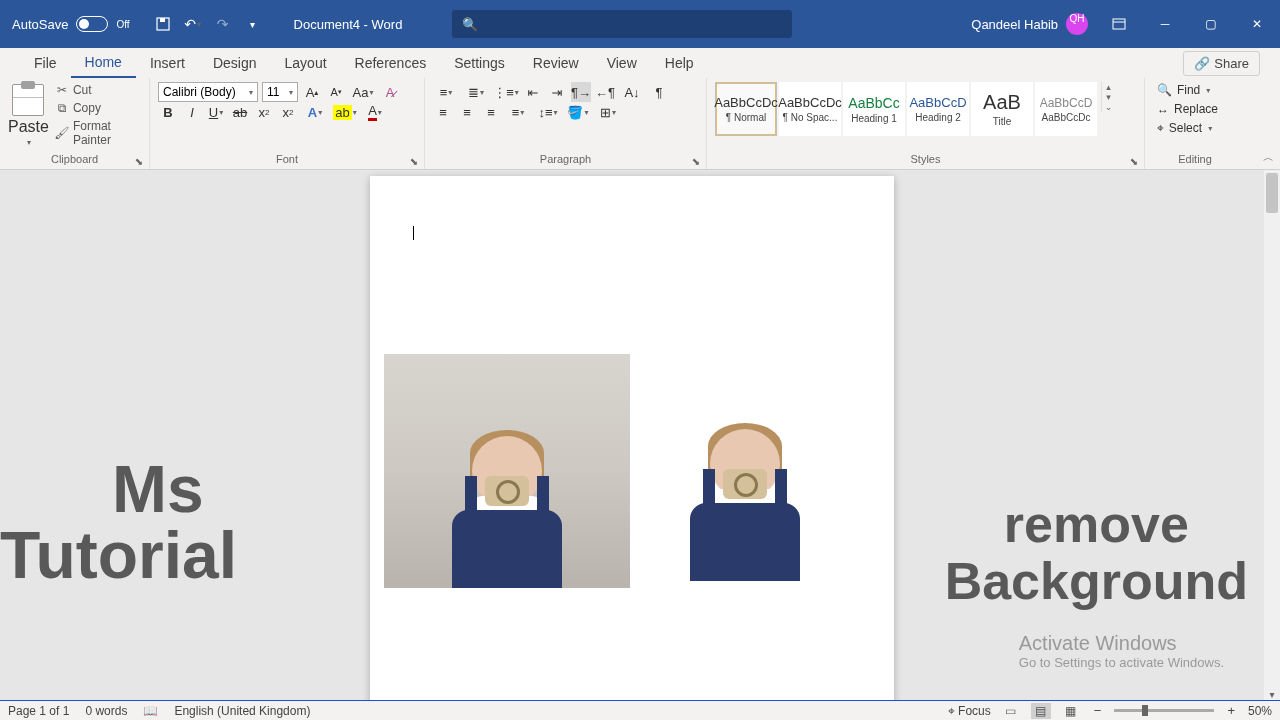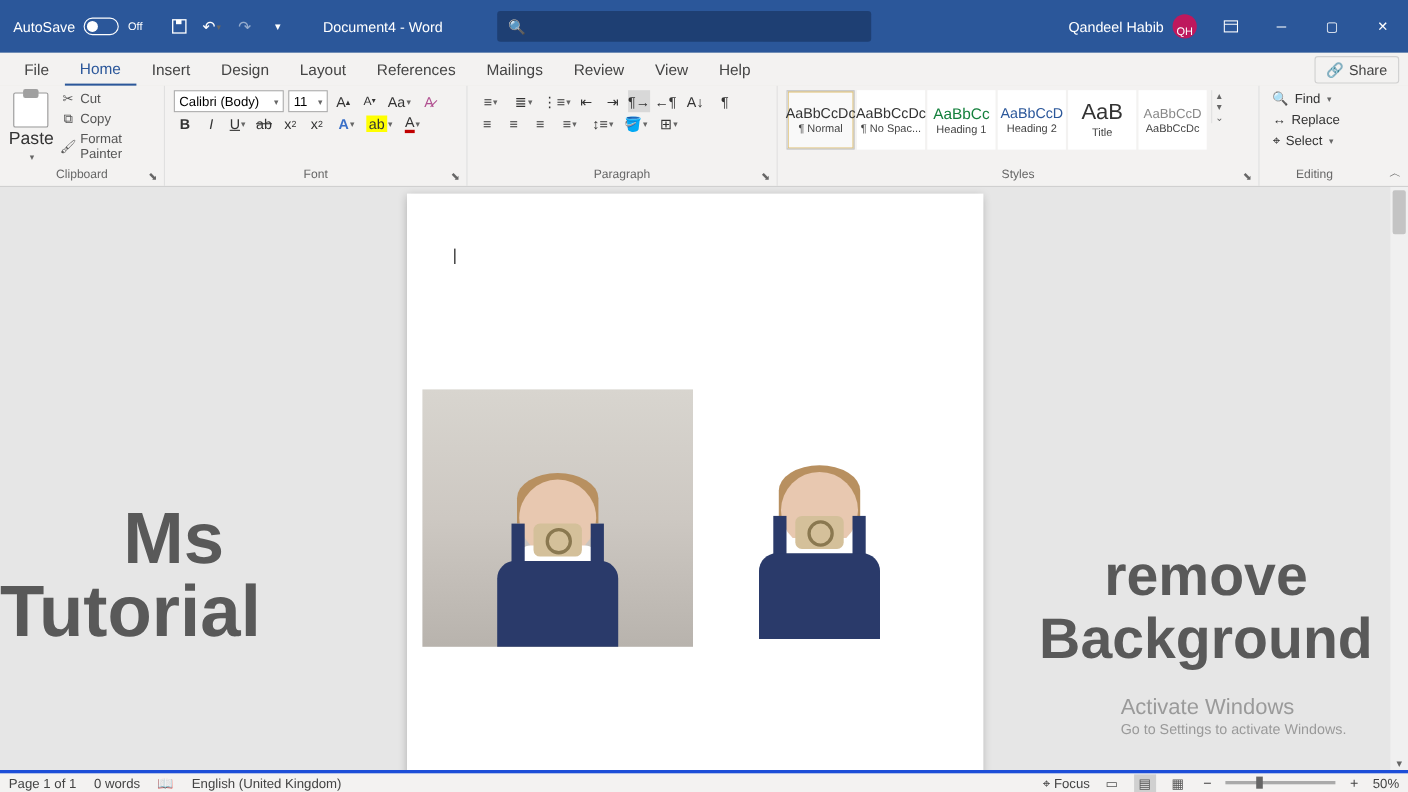--- a/index.html
+++ b/index.html
@@ -10,26 +10,26 @@
 .autosave { display: flex; align-items: center; padding: 0 12px; gap: 8px; }
 .toggle { width: 32px; height: 16px; border: 1px solid #fff; border-radius: 8px; position: relative; }
 .toggle::after { content: ''; position: absolute; width: 10px; height: 10px; background: white; border-radius: 50%; top: 2px; left: 2px; }
 .qat { display: flex; gap: 4px; padding: 0 8px; align-items: center; }
 .qat-btn { width: 26px; height: 26px; display: flex; align-items: center; justify-content: center; cursor: pointer; color: white; font-size: 14px; }
 .doc-title { flex: 0 0 auto; padding: 0 50px 0 20px; }
 .search-box { flex: 0 0 340px; height: 28px; background: #1e3f73; border-radius: 3px; display: flex; align-items: center; padding: 0 10px; gap: 8px; color: #b8c8e0; }
 .search-box input { background: transparent; border: none; color: #fff; outline: none; flex: 1; font-size: 13px; }
 .spacer { flex: 1; }
 .user-area { display: flex; align-items: center; gap: 8px; padding: 0 8px; }
-.avatar { width: 22px; height: 22px; background: #be185d; border-radius: 50%; display: flex; align-items: flex-end; justify-content: center; font-size: 10px; }
+.avatar { width: 22px; height: 22px; background: #d946ef; border-radius: 50%; display: flex; align-items: flex-start; justify-content: center; font-size: 10px; }
 .win-controls { display: flex; }
 .win-btn { width: 46px; height: 48px; display: flex; align-items: center; justify-content: center; font-size: 12px; cursor: pointer; }
 
 
-.ribbon-tabs { height: 30px; background: #f3f2f1; display: flex; align-items: center; padding: 0 8px; border-bottom: 0; }
+.ribbon-tabs { height: 30px; background: #f3f2f1; display: flex; align-items: center; padding: 0 20px; border-bottom: 0; }
 .tab { padding: 6px 14px; font-size: 14px; color: #444; cursor: pointer; }
 .tab.active { color: #2b579a; border-bottom: 2px solid #2b579a; }
 .tab.file { color: #444; }
 .share-btn { margin-left: auto; padding: 4px 10px; border: 1px solid #d0d0d0; border-radius: 3px; font-size: 13px; color: #444; display: flex; align-items: center; gap: 4px; cursor: pointer; }
 
 
 .ribbon { height: 92px; background: #f3f2f1; display: flex; border-bottom: 1px solid #d0d0d0; position: relative; }
 .group { border-right: 1px solid #e0e0e0; padding: 4px 8px 2px; display: flex; flex-direction: column; justify-content: space-between; position: relative; }
 .group-label { font-size: 11px; color: #666; text-align: center; padding: 2px 0; }
 .group-content { flex: 1; display: flex; align-items: flex-start; gap: 4px; }
@@ -94,21 +94,21 @@
 .vscroll-arrow { position:absolute; left:0; right:0; height:16px; display:flex; align-items:center; justify-content:center; font-size:10px; color:#666;}
 
 
 .overlay-left { position: absolute; left: 0; top: 286px; font-size: 66px; font-weight: 700; color: #595959; line-height: 1.0; }
 .overlay-right { position: absolute; right: 32px; top: 326px; font-size: 52px; font-weight: 700; color: #595959; line-height: 1.1; text-align:center;}
 .activate { position: absolute; right: 56px; bottom: 32px; color: #9a9a9a; }
 .activate .t1 { font-size: 20px; }
 .activate .t2 { font-size: 13px; }
 
 
-.statusbar { position: absolute; bottom: 0; left: 0; right: 0; height: 20px; background: #f3f2f1; border-top: 3px solid #1d4ed8; display: flex; align-items: center; font-size: 12px; color: #444; padding: 0 8px; gap: 16px; }
+.statusbar { position: absolute; bottom: 0; left: 0; right: 0; height: 20px; background: #f3f2f1; border-top: 1px solid #1d4ed8; display: flex; align-items: center; font-size: 12px; color: #444; padding: 0 8px; gap: 16px; }
 .status-right { margin-left: auto; display: flex; align-items: center; gap: 10px; }
 .view-btn { width: 20px; height: 16px; display:flex; align-items:center; justify-content:center; cursor:pointer; font-size:12px; color:#555;}
 .view-btn.active { background:#d0d0d0; }
 .zoom-slider { width: 100px; height: 3px; background: #aaa; position: relative; }
 .zoom-slider::after { content:''; position:absolute; left:28px; top:-4px; width:6px; height:11px; background:#666; }
 .zoom-minus, .zoom-plus { cursor:pointer; font-size:13px; padding:0 3px;}
 
 svg { display: block; }
 </style>
 </head>
@@ -155,21 +155,21 @@
   </div>
 </div>
 
 <div class="ribbon-tabs">
   <div class="tab file">File</div>
   <div class="tab active">Home</div>
   <div class="tab">Insert</div>
   <div class="tab">Design</div>
   <div class="tab">Layout</div>
   <div class="tab">References</div>
-  <div class="tab">Mailings</div>
+  <div class="tab">Settings</div>
   <div class="tab">Review</div>
   <div class="tab">View</div>
   <div class="tab">Help</div>
   <div class="share-btn">
     <span>🔗</span>
     <span>Share</span>
   </div>
 </div>
 
 <div class="ribbon">

